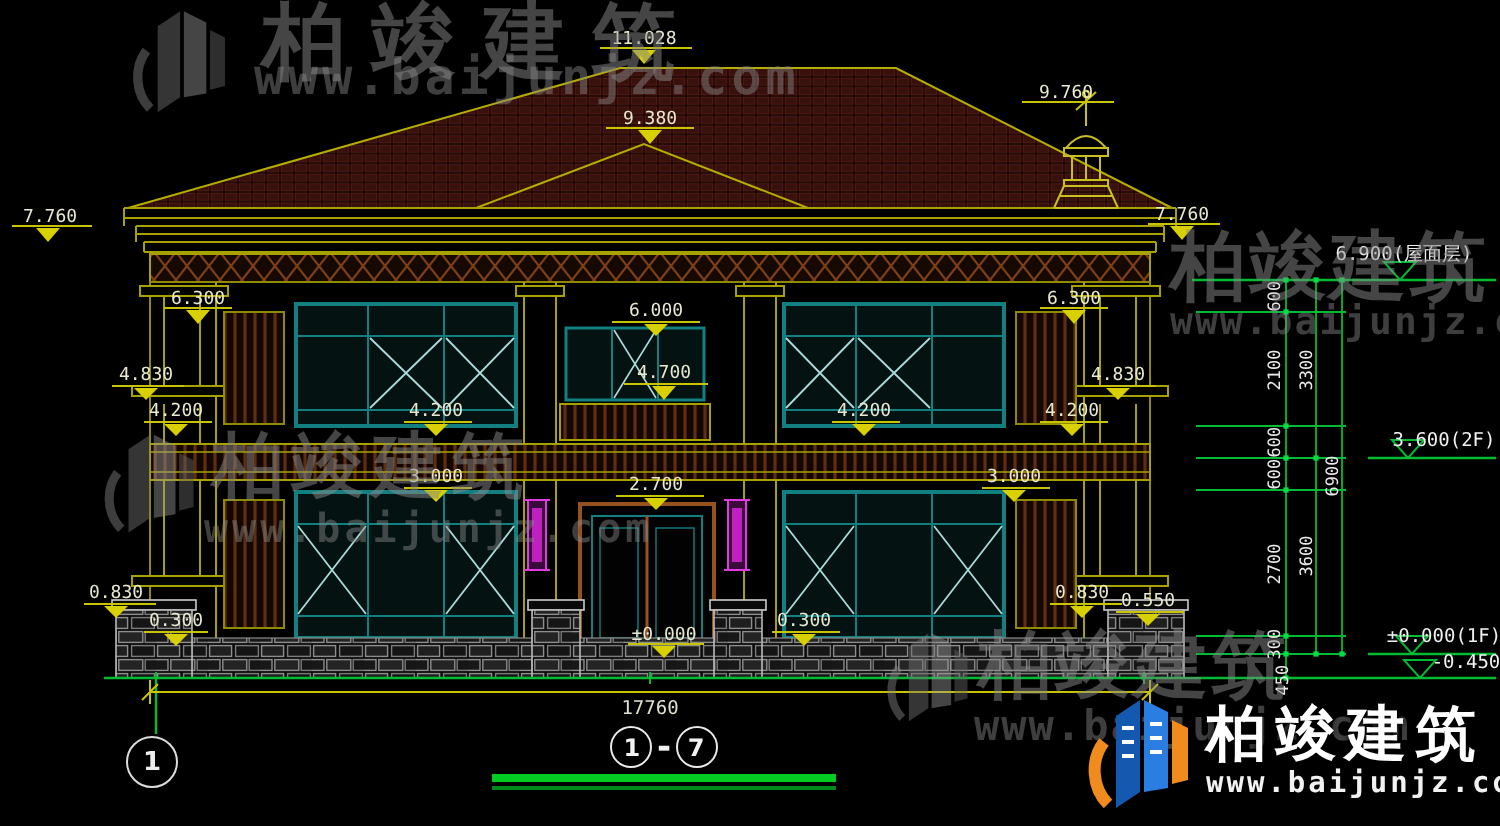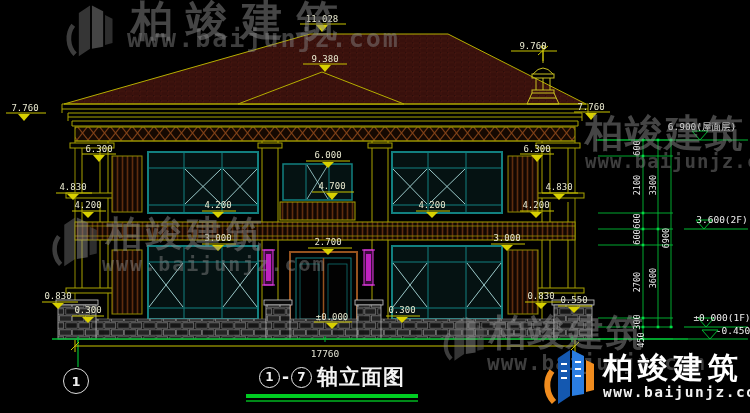--- a/index.html
+++ b/index.html
@@ -380,21 +380,20 @@
   </svg>
   <div class="big" style="font-size:37px;letter-spacing:2px;margin-left:46px;padding-top:4px;">柏竣建筑</div>
   <div class="url" style="font-size:21px;letter-spacing:1px;margin:2px 0 0 12px;">www.baijunjz.com</div>
 </div>
 
 <div class="title-block">
   <div class="title-row">
     <span class="circ">1</span>
     <span class="tdash">-</span>
     <span class="circ">7</span>
-    <span class="ttext">轴立面图</span>
   </div>
   <div class="title-underline"></div>
   <div class="title-underline2"></div>
 </div>
 
 <div class="axis-bubble">1</div>
 
 <div class="footer-logo">
   <svg width="54" height="62" viewBox="0 0 54 62">
     <path d="M10,58 C2,50 1,36 8,27" stroke="#f08c1e" stroke-width="6" fill="none"></path>

